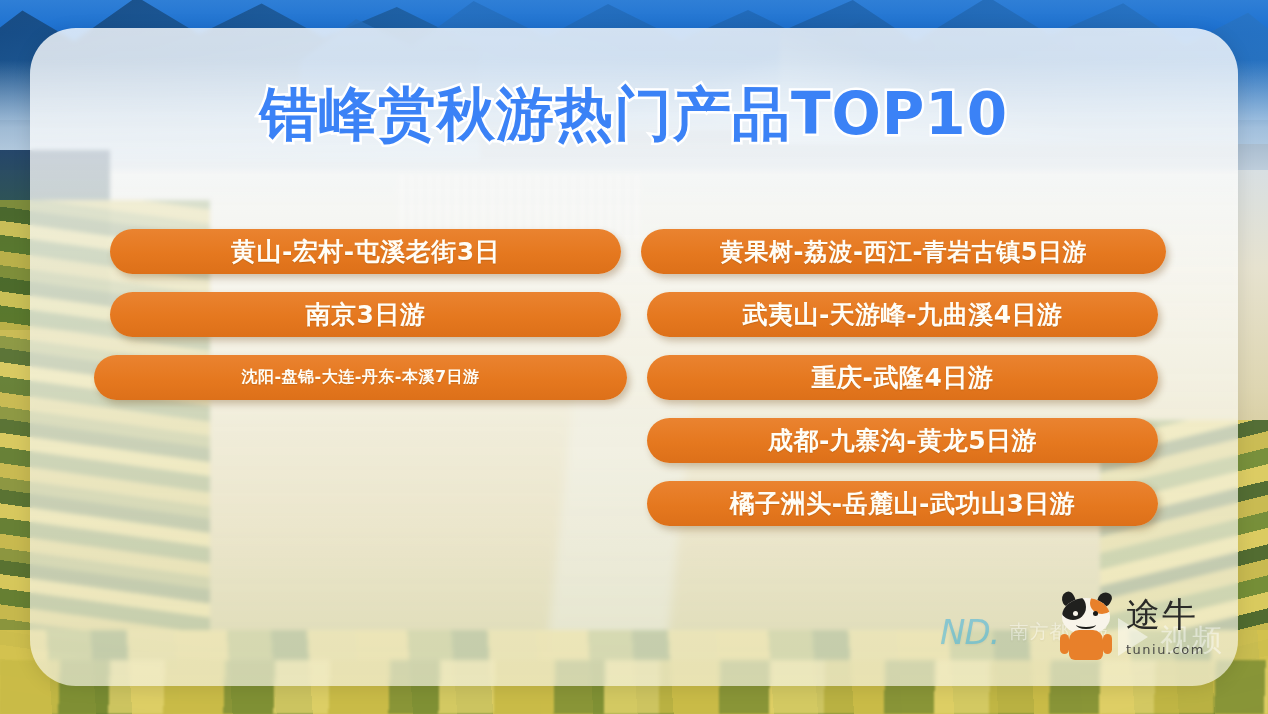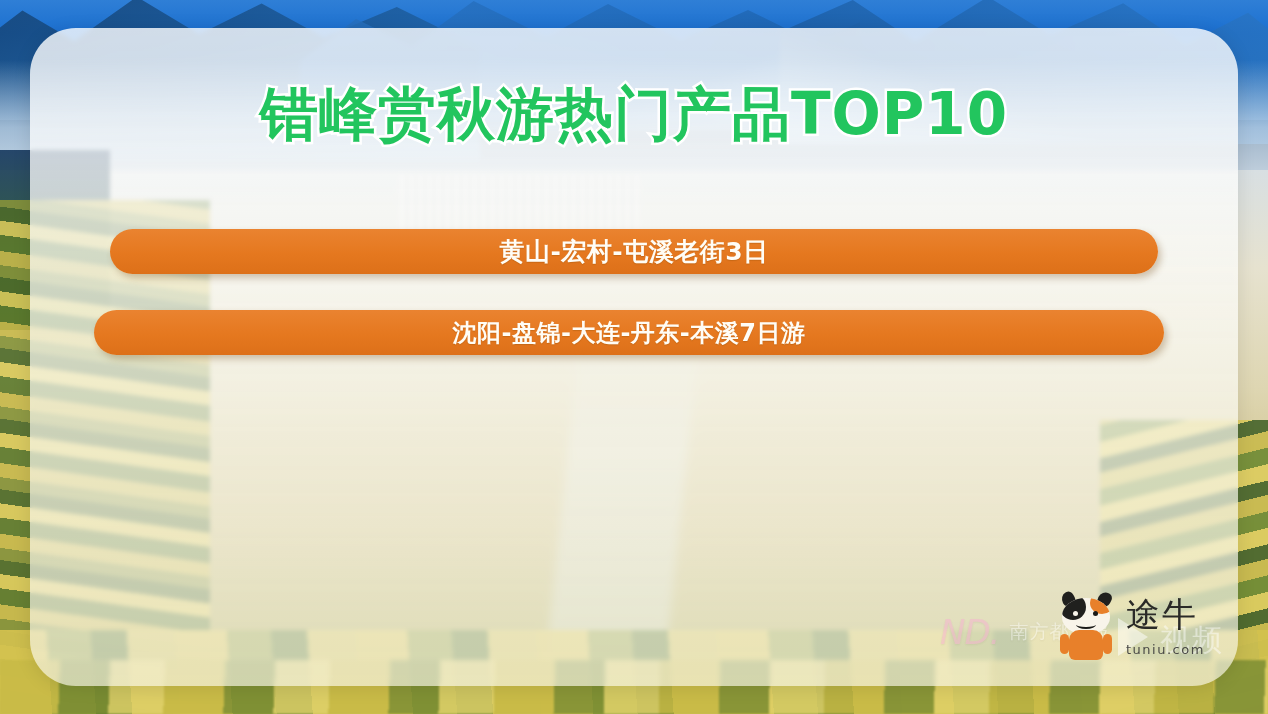--- a/index.html
+++ b/index.html
@@ -124,48 +124,48 @@
         rgba(248,246,234,.66) 100%);
     backdrop-filter:blur(2px);
     box-shadow:0 2px 18px rgba(0,0,0,.10);
   }
 
   
   #title{
     position:absolute; left:0; right:0; top:76px;
     text-align:center;
     font-size:58px; font-weight:bold; letter-spacing:1px;
-    color:#22c55e;
+    color:#3b82f6;
     -webkit-text-stroke:5px #ffffff;
     paint-order:stroke fill;
     text-shadow:0 2px 2px rgba(255,255,255,.9);
     white-space:nowrap;
   }
 
   
   #grid{
     position:absolute; left:110px; top:229px;
     width:1048px; height:330px;
     display:flex; gap:26px;
   }
-  .col{ flex:1; display:flex; flex-direction:column; gap:36px;text-align:center; }
+  .col{ flex:1; display:flex; flex-direction:column; gap:18px;text-align:center; }
 
   .pill{
     height:45px; border-radius:23px;
     background:linear-gradient(180deg,#ea8330 0%,#e5781f 55%,#dd7019 100%);
     box-shadow:3px 4px 7px rgba(120,80,30,.32);
     display:flex; align-items:center; justify-content:center;
     color:#fffdf6;
     font-size:25px; font-weight:bold;
     letter-spacing:.5px;
     white-space:nowrap;
     text-shadow:0 1px 1px rgba(150,80,10,.35);
     padding:0 10px;
   }
-  .pill.wide{ margin-left:-16px; margin-right:-6px; font-size:24px; }
+  .pill.wide{ margin-left:-16px; margin-right:-6px; font-size:16px; }
   .pill.wide2{ margin-left:-6px; margin-right:-8px; font-size:24px; }
 
   
   #logo{
     position:absolute; left:1058px; top:582px;
     width:180px; height:88px;
     display:flex; align-items:center; gap:12px;
   }
   .cow{ position:relative; width:56px; height:72px; }
   .cow-horn-l,.cow-horn-r{
@@ -213,21 +213,21 @@
   .logo-en{ font-size:13px; color:#4a4a46; letter-spacing:1.5px; margin-top:12px; }
 
   
   #wm{
     position:absolute; left:940px; top:612px;
     display:flex; align-items:center; gap:10px;
     opacity:.42;
   }
   .wm-nd{
     font-size:34px; font-style:italic; font-weight:300;
-    color:#f9a8d4; letter-spacing:-1px;
+    color:#0ea5e9; letter-spacing:-1px;
     text-shadow:0 1px 2px rgba(120,110,90,.25);
   }
   .wm-cn{
     font-size:19px; color:#ffffff; letter-spacing:1px;
     text-shadow:0 1px 2px rgba(120,110,90,.25);
   }
   #wm-play{
     position:absolute; left:1118px; top:618px;
     width:0; height:0;
     border-left:30px solid rgba(255,255,255,.5);
@@ -260,23 +260,31 @@
 </div>
 
 <div id="card"></div>
 
 <div id="title">错峰赏秋游热门产品TOP10</div>
 
 <div id="grid">
 
   <div class="col">
     <div class="pill">黄山-宏村-屯溪老街3日</div>
+    <div class="pill">南京3日游</div>
     <div class="pill wide">沈阳-盘锦-大连-丹东-本溪7日游</div>
   </div>
 
+  <div class="col">
+    <div class="pill wide2">黄果树-荔波-西江-青岩古镇5日游</div>
+    <div class="pill">武夷山-天游峰-九曲溪4日游</div>
+    <div class="pill">重庆-武隆4日游</div>
+    <div class="pill">成都-九寨沟-黄龙5日游</div>
+    <div class="pill">橘子洲头-岳麓山-武功山3日游</div>
+  </div>
 
 </div>
 
 <div id="wm">
   <span class="wm-nd">ND.</span>
   <span class="wm-cn">南方都市报</span>
 </div>
 <div id="wm-play"></div>
 <div id="wm-video">视频</div>
 

